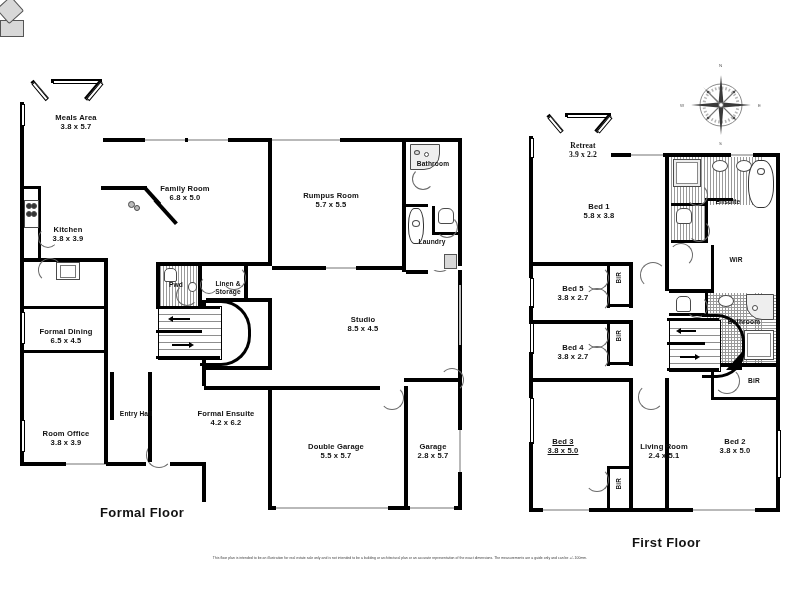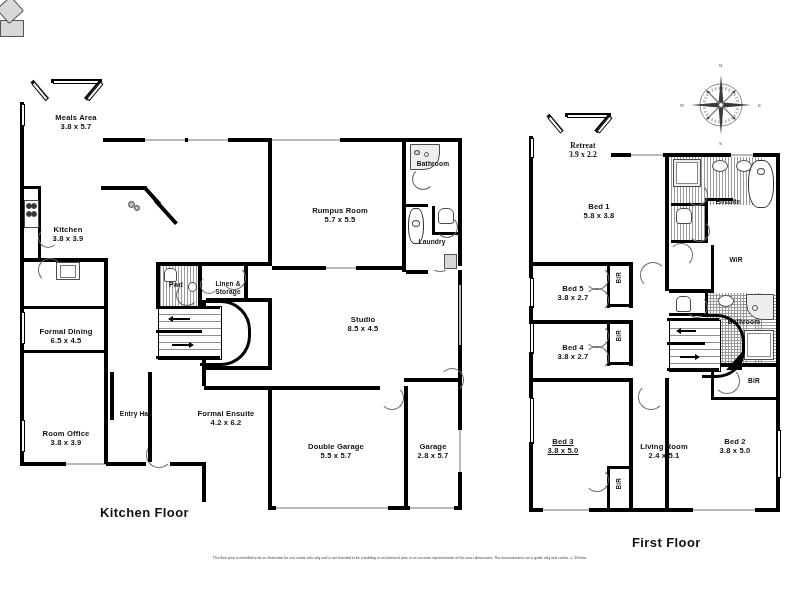--- a/index.html
+++ b/index.html
@@ -263,21 +263,25 @@
     <div class="swing" style="left:38px;top:258px;width:22px;height:22px;border:1px solid #6a6a6a;border-bottom-color:transparent;border-right-color:transparent;"></div>
 
     <div class="room" style="left:26px;top:114px;width:100px;">
       <span class="nm">Meals Area</span>
       <span class="dm">3.8 x 5.7</span>
     </div>
     <div class="room" style="left:22px;top:226px;width:92px;">
       <span class="nm">Kitchen</span>
       <span class="dm">3.8 x 3.9</span>
     </div>
-    <div class="room" style="left:285px;top:192px;width:110px;margin-top:15px;">
+    <div class="room" style="left:130px;top:185px;width:110px;">
+      <span class="nm">Family Room</span>
+      <span class="dm">6.8 x 5.0</span>
+    </div>
+    <div class="room" style="left:276px;top:192px;width:110px;">
       <span class="nm">Rumpus Room</span>
       <span class="dm">5.7 x 5.5</span>
     </div>
     <div class="room sm" style="left:404px;top:160px;width:58px;">
       <span class="nm">Bathroom</span>
     </div>
     <div class="room sm" style="left:404px;top:238px;width:56px;">
       <span class="nm">Laundry</span>
     </div>
     <div class="room sm" style="left:158px;top:281px;width:36px;">
@@ -308,21 +312,21 @@
     </div>
     <div class="room" style="left:288px;top:443px;width:96px;">
       <span class="nm">Double Garage</span>
       <span class="dm">5.5 x 5.7</span>
     </div>
     <div class="room" style="left:404px;top:443px;width:58px;">
       <span class="nm">Garage</span>
       <span class="dm">2.8 x 5.7</span>
     </div>
 
-    <div class="floor-caption" style="left:100px;top:505px;">Kitchen Floor</div>
+    <div class="floor-caption" style="left:100px;top:505px;">Formal Floor</div>
   </div>
 
   <div>
 
     <div class="w" style="left:565px;top:113px;width:46px;height:4px;"></div>
     <div class="win" style="left:567px;top:114px;width:42px;height:2px;"></div>
     <div class="w" style="left:546px;top:115px;width:4px;height:22px;transform:rotate(-40deg);transform-origin:50% 0;"></div>
     <div class="w" style="left:608px;top:115px;width:4px;height:22px;transform:rotate(40deg);transform-origin:50% 0;"></div>
     <div class="win" style="left:547px;top:117px;width:2px;height:18px;transform:rotate(-40deg);transform-origin:50% 0;"></div>
     <div class="win" style="left:609px;top:117px;width:2px;height:18px;transform:rotate(40deg);transform-origin:50% 0;"></div>

